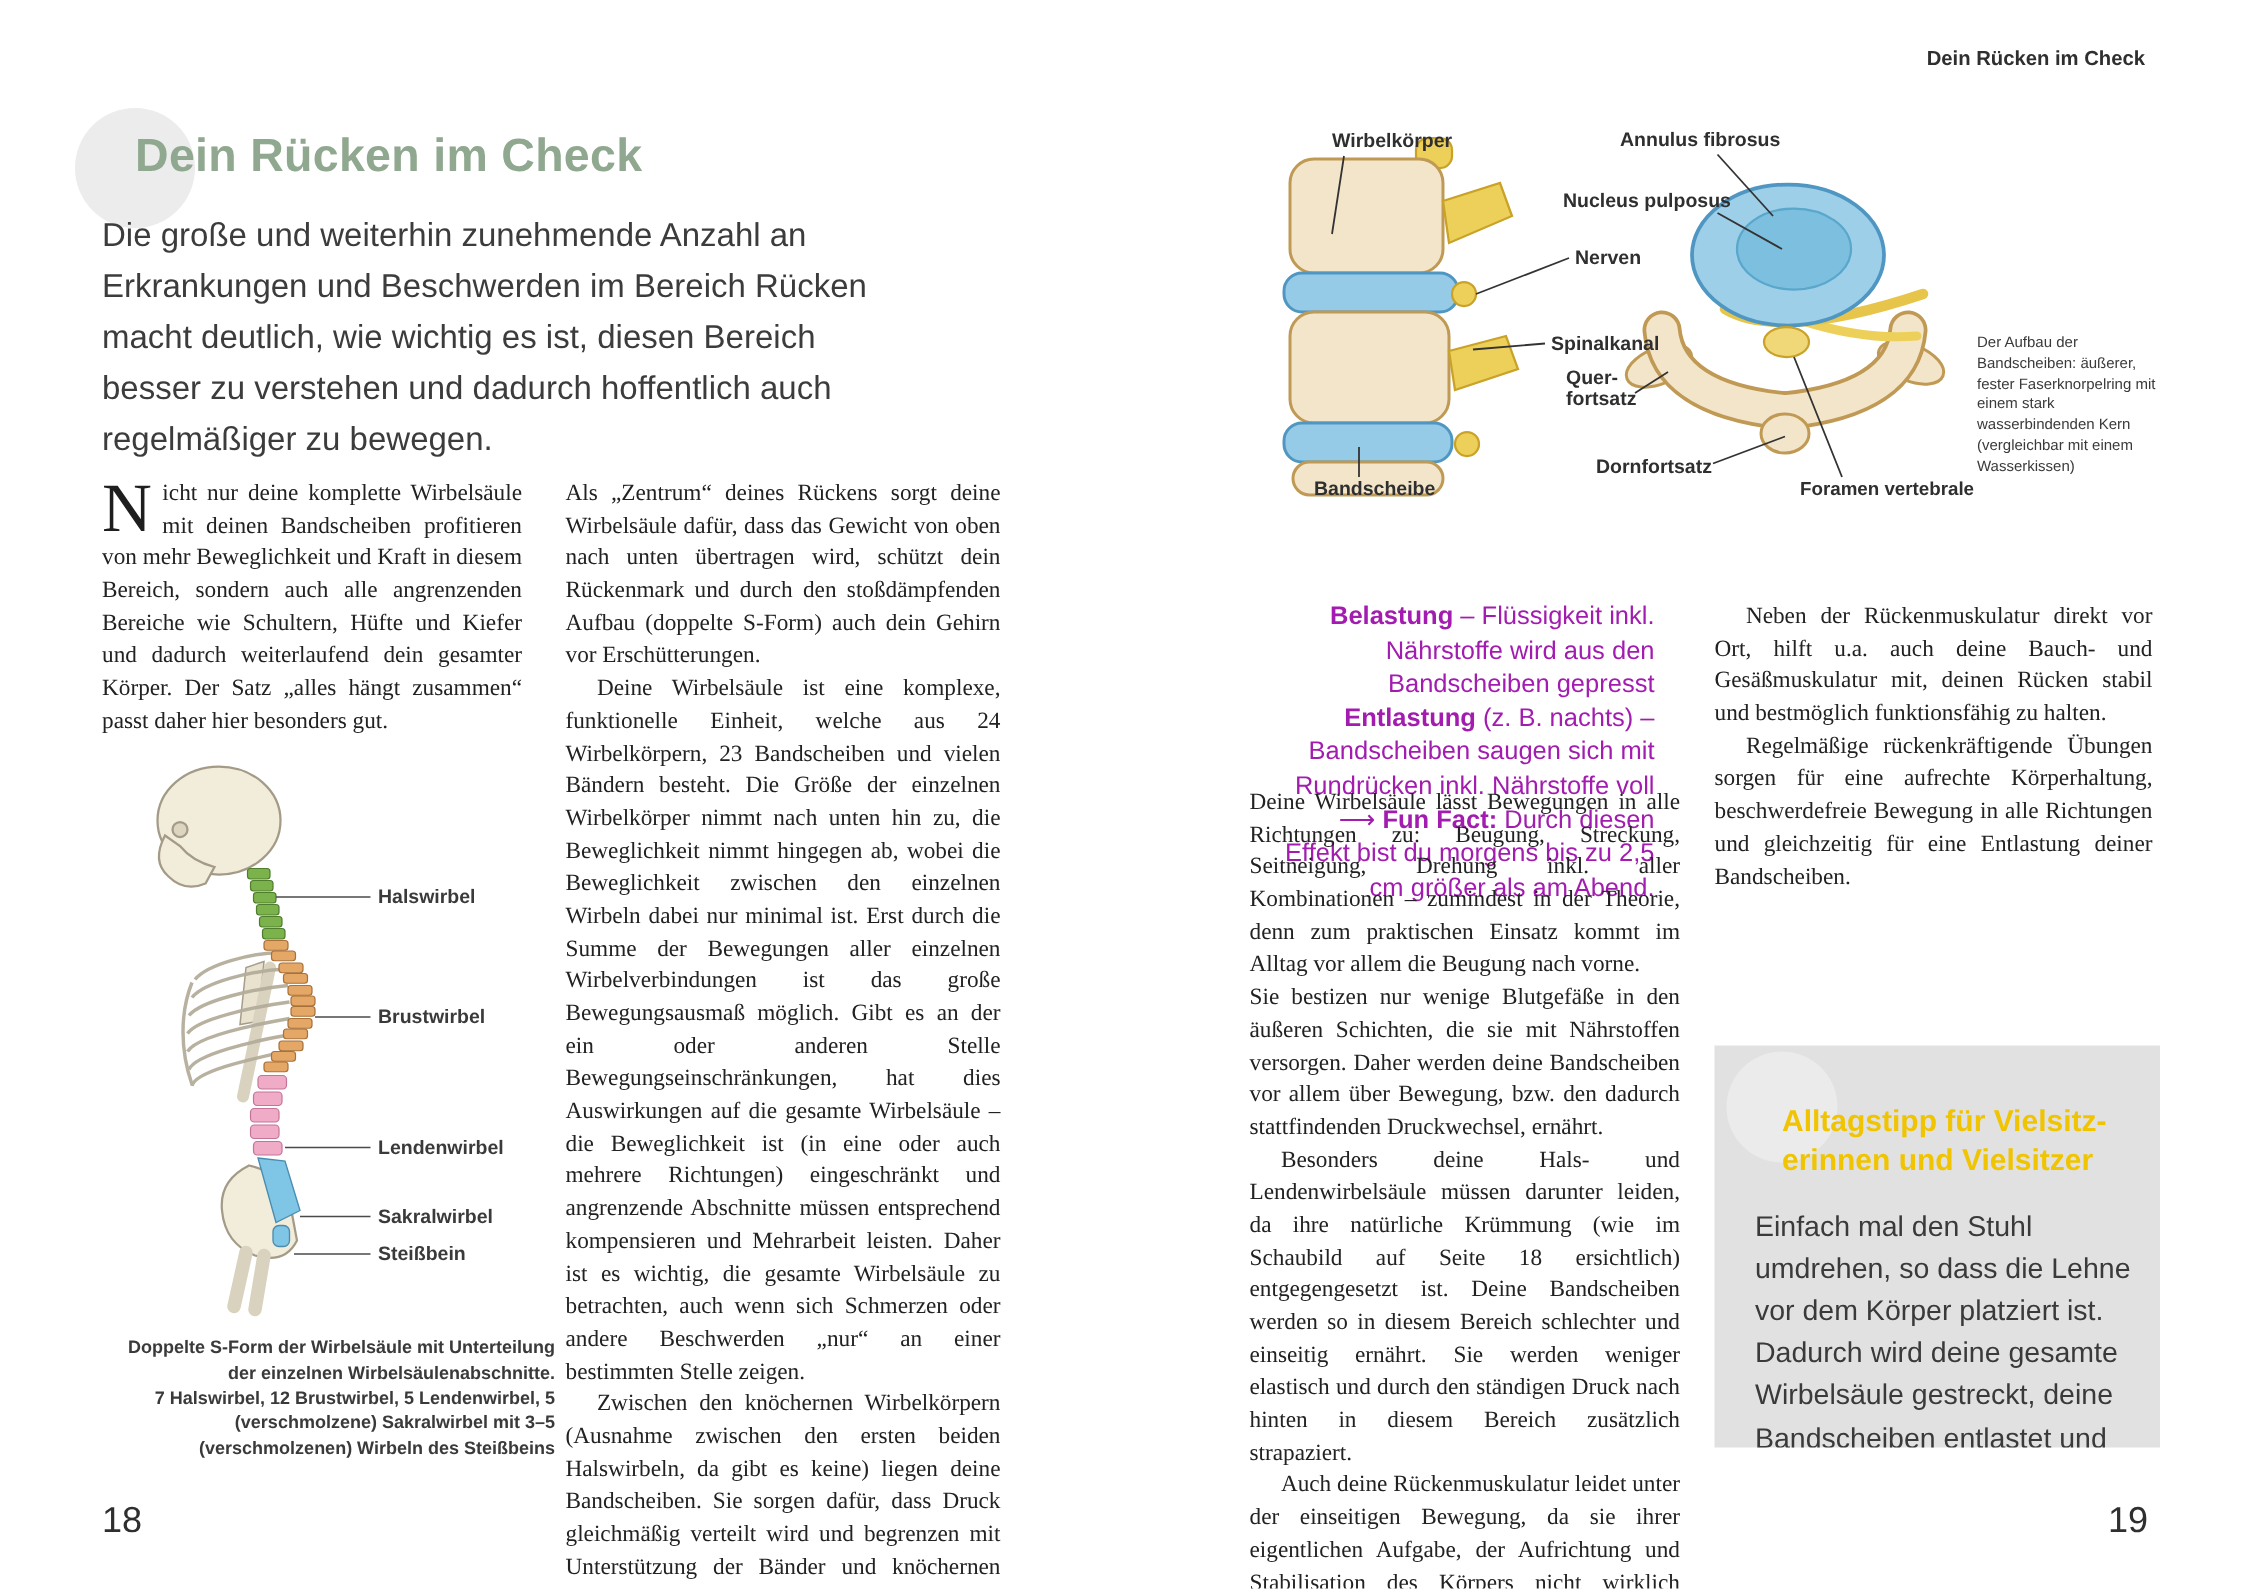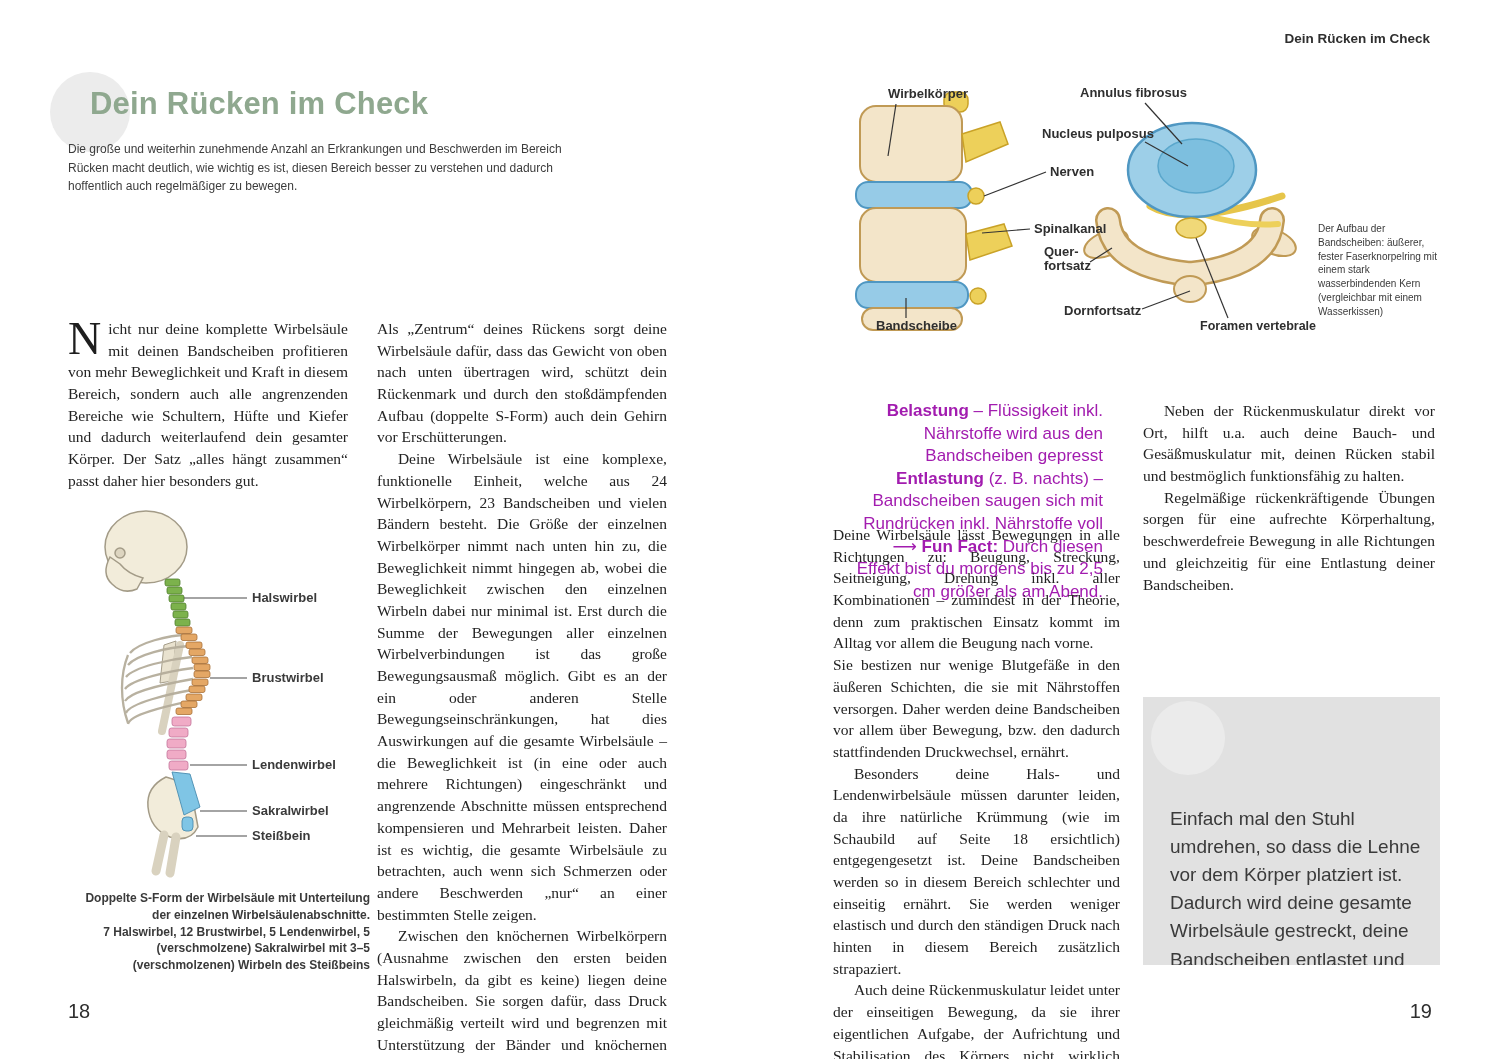--- a/index.html
+++ b/index.html
@@ -12,40 +12,40 @@
   .title-circle{
     position:absolute;left:50px;top:72px;width:80px;height:80px;border-radius:50%;
     background:#ececec;
   }
   .page-title{
     position:absolute;left:90px;top:86px;margin:0;
     font-size:31px;font-weight:bold;color:#8fa88f;letter-spacing:.2px;
   }
   .intro{
     position:absolute;left:68px;top:140px;width:518px;margin:0;
-    font-size:12px;line-height:1.55;color:#3c3c3c;
+    font-size:22px;line-height:1.55;color:#3c3c3c;
   }
   .bodycol{
     font-family:"Liberation Serif",serif;font-size:15.5px;line-height:1.40;
     text-align:justify;color:#222;
   }
   .bodycol p{margin:0;}
   .bodycol p.indent{text-indent:1.35em;}
   .col-l1{left:68px;top:318px;width:280px;}
   .col-l2{left:377px;top:318px;width:290px;}
   .dropcap{
     float:left;font-size:46px;line-height:38px;padding:2px 7px 0 0;
     font-family:"Liberation Serif",serif;color:#1e1e1e;
   }
   .fig-caption{
     left:68px;top:890px;width:302px;
     font-size:12px;font-weight:bold;line-height:1.4;color:#3a3a3a;text-align:right;
   }
   .fig-caption p{margin:0;}
-  .pagenum{font-size:20px;color:#2f2f2f;top:1000px;}
+  .pagenum{font-size:24px;color:#2f2f2f;top:1000px;}
   .pagenum-left{left:68px;}
   .pagenum-right{right:68px;}
   
   .running-head{
     position:absolute;right:70px;top:31px;font-size:13.5px;font-weight:bold;color:#2f2f2f;
   }
   .disc-caption{
     left:1318px;top:222px;width:128px;
     font-size:10px;line-height:1.38;color:#3a3a3a;
   }
@@ -249,18 +249,22 @@
     <p class="indent">Auch deine Rückenmuskulatur leidet unter der einseitigen Bewegung, da sie ihrer eigentlichen Aufgabe, der Aufrichtung und Stabilisation des Körpers nicht wirklich nachkommen kann. Stabi-</p>
   </div>
 
   <div class="abs bodycol col-r2">
     <p class="indent">Neben der Rückenmuskulatur direkt vor Ort, hilft u.a. auch deine Bauch- und Gesäßmuskulatur mit, deinen Rücken stabil und bestmöglich funktionsfähig zu halten.</p>
     <p class="indent">Regelmäßige rückenkräftigende Übungen sorgen für eine aufrechte Körperhaltung, beschwerdefreie Bewegung in alle Richtungen und gleichzeitig für eine Entlastung deiner Bandscheiben.</p>
   </div>
 
   <div class="abs tip-box">
     <div class="tip-circle"></div>
+    <h2 class="tip-title">
+      <span>Alltagstipp für Vielsitz-</span><br>
+      <span>erinnen und Vielsitzer</span>
+    </h2>
     <p class="tip-body">Einfach mal den Stuhl umdrehen, so dass die Lehne vor dem Körper platziert ist. Dadurch wird deine gesamte Wirbelsäule gestreckt, deine Bandscheiben entlastet und deine Hüfte geöffnet – probier's direkt mal aus! (Kommt auf das Stuhlmodell an, klappt leider nicht mit jedem.)</p>
   </div>
 
   <div class="abs pagenum pagenum-right">19</div>
 
 </div>
 
 </body></html>

